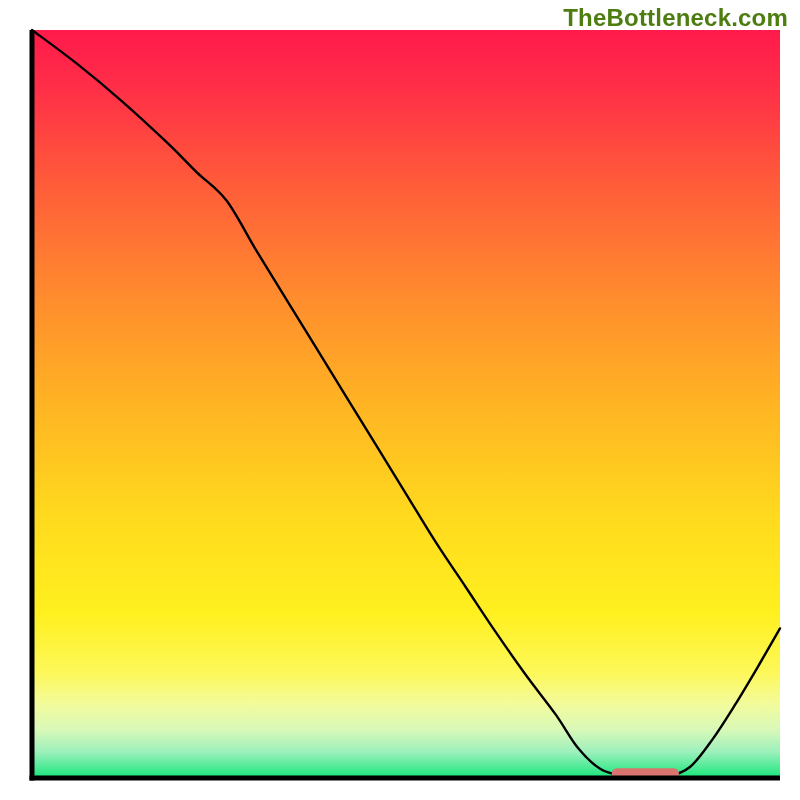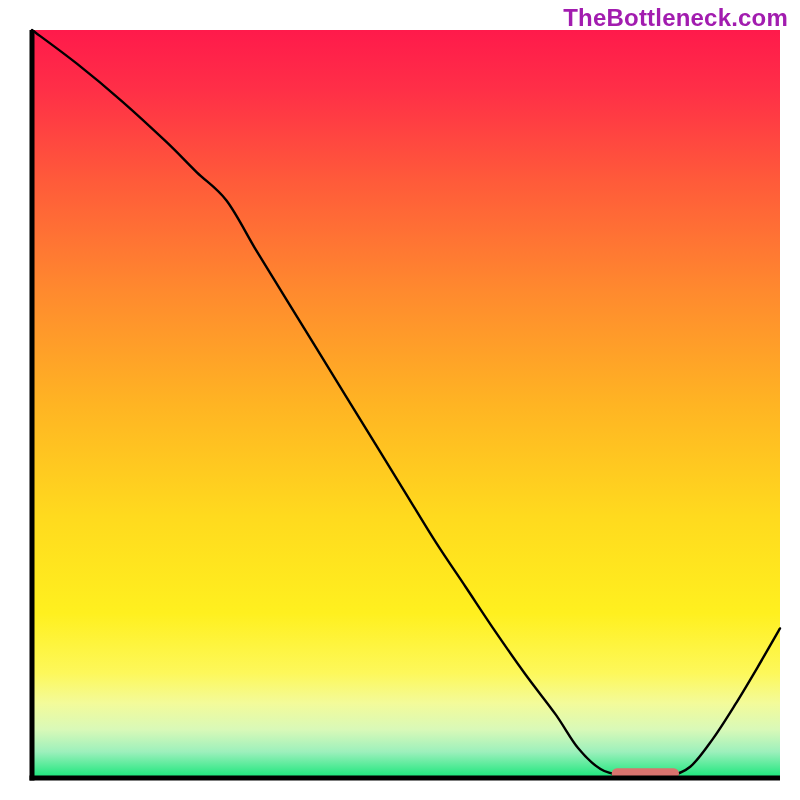--- a/index.html
+++ b/index.html
@@ -15,21 +15,21 @@
     width: 800px;
     height: 800px;
     background: #ffffff;
   }
   .watermark {
     position: absolute;
     top: 4px;
     right: 12px;
     font-size: 24px;
     font-weight: 600;
-    color: #a21caf;
+    color: #4d7c0f;
     letter-spacing: 0.2px;
   }
   svg.plot {
     position: absolute;
     left: 0;
     top: 0;
   }
 </style>
 </head>
 <body>

